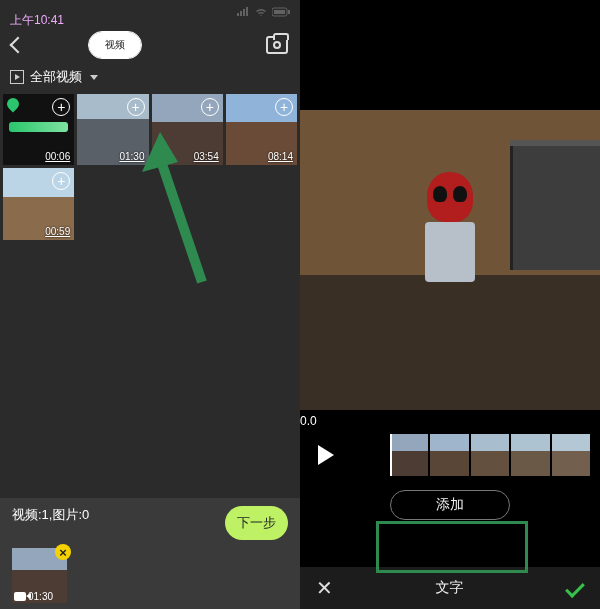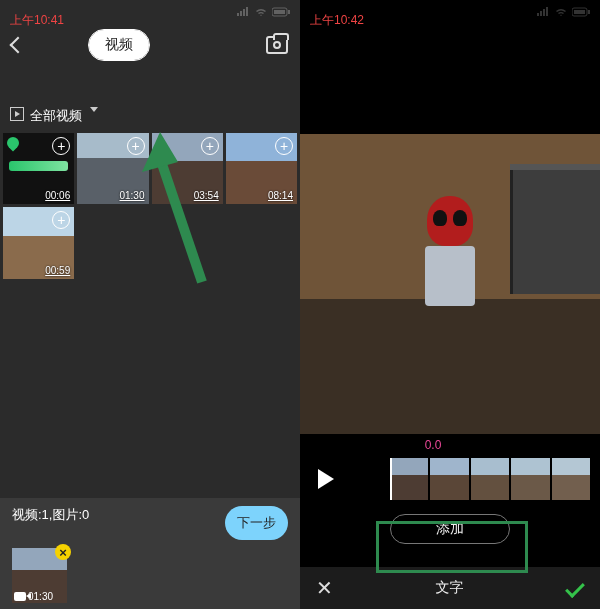--- a/index.html
+++ b/index.html
@@ -11,35 +11,35 @@
     font-size: 12px;
     overflow: hidden;
     display: flex;
   }
   .screen { width: 300px; height: 609px; position: relative; overflow: hidden; }
   .left { background: #2b2b2b; }
   .right { background: #000000; }
 
   
   .statusbar { height: 24px; display: flex; align-items: center; justify-content: space-between; padding: 0 10px; color: #aaa; font-size: 12px; }
-  .statusbar .time { color: #ef4444; margin-top: 17px; }
+  .statusbar .time { color: #f0abfc; margin-top: 17px; }
   .statusbar .icons { display: flex; gap: 4px; align-items: center; opacity: .6; }
 
   
   .l-header { height: 42px; display: flex; align-items: center; gap: 14px; padding: 0 12px; }
   .chevron-back { width: 12px; height: 12px; border-left: 2px solid #ddd; border-bottom: 2px solid #ddd; transform: rotate(45deg); }
   .segment { flex: 0 0 auto; display: flex; border: 1px solid #fff; border-radius: 999px; overflow: hidden; margin-left: 50px; }
-  .segment button { border: none; outline: none; background: transparent; color: #fff; padding: 6px 16px; font-size: 14px; text-align: right; }
+  .segment button { border: none; outline: none; background: transparent; color: #fff; padding: 6px 16px; font-size: 10px; text-align: right; }
   .segment button.active { background: #fff; color: #222; }
   .camera-icon { margin-left: auto; width: 22px; height: 18px; border: 2px solid #ddd; border-radius: 3px; position: relative; }
   .camera-icon::before { content:""; position:absolute; top:-5px; left:5px; width:12px; height:5px; background:#2b2b2b; border:2px solid #ddd; border-bottom:none; border-radius:3px 3px 0 0; }
   .camera-icon::after { content:""; position:absolute; inset:3px 5px; border:2px solid #ddd; border-radius:50%; }
 
   
-  .l-sub { display:flex; align-items:flex-start; gap:6px; padding: 2px 10px 8px; color:#fff; font-size:13px;margin-top:39px; }
+  .l-sub { display:flex; align-items:center; gap:6px; padding: 2px 10px 8px; color:#fff; font-size:13px; }
   .play-square { width:14px; height:14px; border:1px solid #ccc; display:flex; align-items:center; justify-content:center; }
   .play-square::after { content:""; width:0; height:0; border-left:5px solid #ccc; border-top:3px solid transparent; border-bottom:3px solid transparent; }
   .mini-caret { width:0; height:0; border-left:4px solid transparent; border-right:4px solid transparent; border-top:5px solid #ccc; margin-left:2px; }
 
   
   .grid { display: grid; grid-template-columns: repeat(4, 1fr); gap: 3px; padding: 0 3px; }
   .thumb { position: relative; aspect-ratio: 1/1; background: linear-gradient(135deg,#6a6a6a,#888); overflow:hidden; }
   .thumb .dur { position:absolute; bottom:3px; right:4px; color:#fff; font-size:10px; text-shadow:0 0 2px #000;text-decoration:underline; }
   .addc { position:absolute; top:4px; right:4px; width:18px; height:18px; border:1.5px solid #fff; border-radius:50%; display:flex; align-items:center; justify-content:center; color:#fff; font-size:14px; line-height:1; }
   .thumb .pattern { position:absolute; inset:0; }
@@ -50,21 +50,21 @@
   .t3 .pattern { background: linear-gradient(180deg,#93a6bb 40%,#4d3c33 40%); }
   .t4 .pattern { background: linear-gradient(180deg,#8fb3d9 40%,#6a4b38 40%); }
   .t5 .pattern { background: linear-gradient(180deg,#bcd5e6 40%,#8a6b4c 40%); }
 
   .row2grid { display:grid; grid-template-columns: repeat(4,1fr); gap:3px; padding: 3px; }
   .row2grid .thumb { grid-column:1; }
 
   
   .l-tray { position:absolute; left:0; right:0; bottom:0; background:#3a3a3a; padding:8px 12px 6px; }
   .l-tray-top { display:flex; justify-content:space-between; color:#fff; font-size:13px; }
-  .next-btn { background:#7dd3fc; color:#222; border:none; padding:8px 12px; border-radius:999px; font-size:13px; }
+  .next-btn { background:#bef264; color:#222; border:none; padding:8px 12px; border-radius:999px; font-size:13px; }
   .sel-thumb { position:relative; width:55px; height:55px; margin-top:8px; }
   .sel-thumb .pattern { position:absolute; inset:0; background: linear-gradient(180deg,#93a6bb 40%,#4d3c33 40%); }
   .sel-thumb .rem { position:absolute; top:-4px; right:-4px; width:16px; height:16px; background:#f6d200; color:#222; border-radius:50%; font-size:13px; display:flex; align-items:center; justify-content:center; font-weight:600; line-height:1; }
   .sel-thumb .vcicon { position:absolute; left:2px; bottom:2px; width:12px; height:9px; background:#fff; border-radius:2px; }
   .sel-thumb .vcicon::after { content:""; position:absolute; right:-5px; top:1px; width:0; height:0; border-top:3.5px solid transparent; border-bottom:3.5px solid transparent; border-right:5px solid #fff; }
   .sel-thumb .dur { position:absolute; left:16px; bottom:1px; color:#fff; font-size:10px; }
 
   
   .arrow { position:absolute; left:142px; top:132px; width:80px; height:160px; pointer-events:none; }
 
@@ -74,21 +74,21 @@
   .wall { position:absolute; inset:0; background: linear-gradient(180deg,#6f5438 0%, #6f5438 55%, #3a2f24 55%, #3a2f24 100%); }
   .bed { position:absolute; right:0; top:30px; width:90px; height:130px; background:#3d3d3d; border-left:3px solid #222; }
   .bed::before { content:""; position:absolute; top:0; left:-3px; right:0; height:6px; background:#555; }
   .figure { position:absolute; left:110px; top:62px; width:80px; height:150px; }
   .figure .head { width:46px; height:50px; background:#b21d1d; border-radius:48% 48% 40% 40%; margin:0 auto; position:relative; }
   .figure .head::before, .figure .head::after { content:""; position:absolute; top:14px; width:14px; height:16px; background:#111; border-radius:50% 50% 40% 40%; }
   .figure .head::before { left:6px; }
   .figure .head::after { right:6px; }
   .figure .body { width:50px; height:60px; background:#b7bfc9; margin:0 auto; border-radius:4px; }
 
-  .cursor-line { color:#ec4899; font-size:12px; text-align:center; padding:4px 34px 0 0; }
+  .cursor-line { color:#ffffff; font-size:12px; text-align:left; padding:4px 34px 0 0; }
   .timeline { display:flex; align-items:center; gap:14px; padding:6px 10px 4px; }
   .tl-play { width:0; height:0; border-left:16px solid #fff; border-top:10px solid transparent; border-bottom:10px solid transparent; }
   .tl-play-wrap { display:flex; align-items:center; justify-content:center; width:32px; }
   .tl-strip { flex:1; height:42px; display:flex; gap:2px; overflow:hidden; position:relative; padding-left:34px; }
   .tl-strip::before { content:""; position:absolute; left:34px; top:-3px; bottom:-3px; width:2px; background:#fff; }
   .tl-frame { width:42px; height:42px; }
   .tf1 { background:linear-gradient(180deg,#93a6bb 40%,#4d3c33 40%); }
   .tf2 { background:linear-gradient(180deg,#9fb5cc 40%,#5a4637 40%); }
   .tf3 { background:linear-gradient(180deg,#a8becf 40%,#63503f 40%); }
   .tf4 { background:linear-gradient(180deg,#aec3d2 40%,#6b5948 40%); }
@@ -183,36 +183,20 @@
     <div class="sel-thumb">
       <div class="pattern"></div>
       <span class="rem">×</span>
       <span class="vcicon"></span>
       <span class="dur">01:30</span>
     </div>
   </div>
 </div>
 
 <div class="screen right">
-  <div class="statusbar r-statusbar">
-    <span class="time">上午10:42</span>
-    <span class="icons sig-icons">
-      <svg width="14" height="10" viewBox="0 0 14 10">
-          <path d="M1 9h2V6H1zM4 9h2V4H4zM7 9h2V2H7zM10 9h2V0h-2z" fill="#555"></path>
-        </svg>
-      <svg width="14" height="10" viewBox="0 0 14 10">
-          <path d="M7 9l-1-1a2 2 0 012 0zM4 6a5 5 0 016 0l-1 1a3.5 3.5 0 00-4 0zM2 4a8 8 0 0110 0l-1 1a6.5 6.5 0 00-8 0z" fill="#555"></path>
-        </svg>
-      <svg width="18" height="10" viewBox="0 0 18 10">
-          <rect x="0" y="1" width="15" height="8" rx="2" fill="none" stroke="#555"></rect>
-          <rect x="2" y="3" width="11" height="4" fill="#555"></rect>
-          <rect x="16" y="3" width="2" height="4" fill="#555"></rect>
-        </svg>
-    </span>
-  </div>
 
   <div class="preview">
     <div class="wall"></div>
     <div class="bed"></div>
     <div class="figure">
       <div class="head"></div>
       <div class="body"></div>
     </div>
   </div>
 

